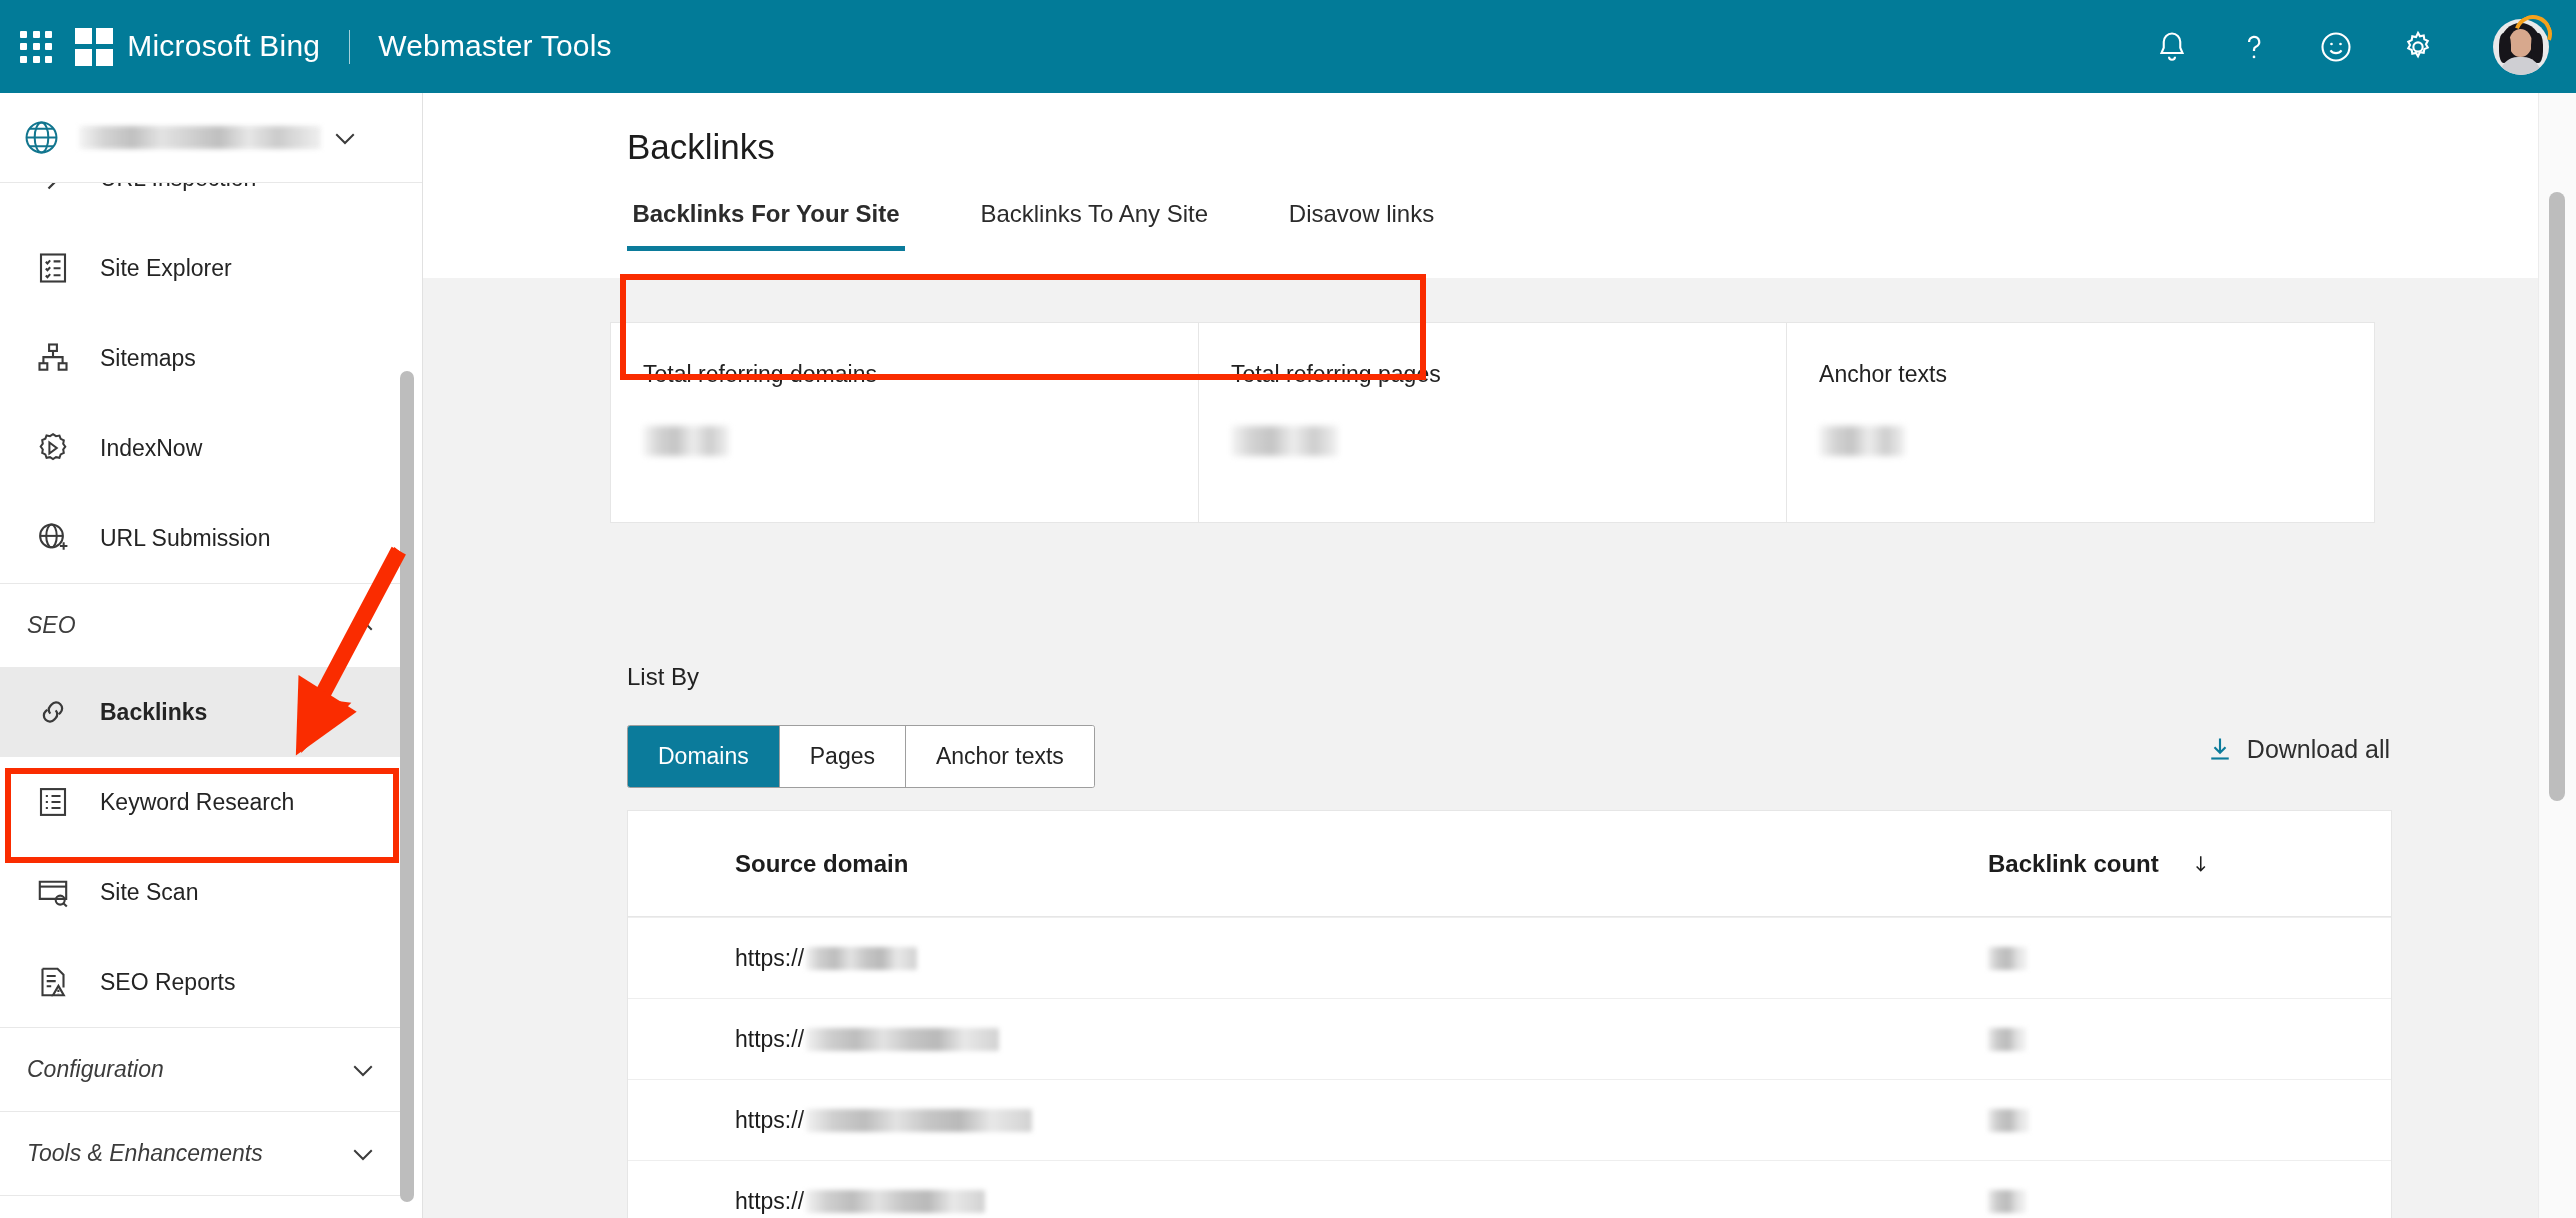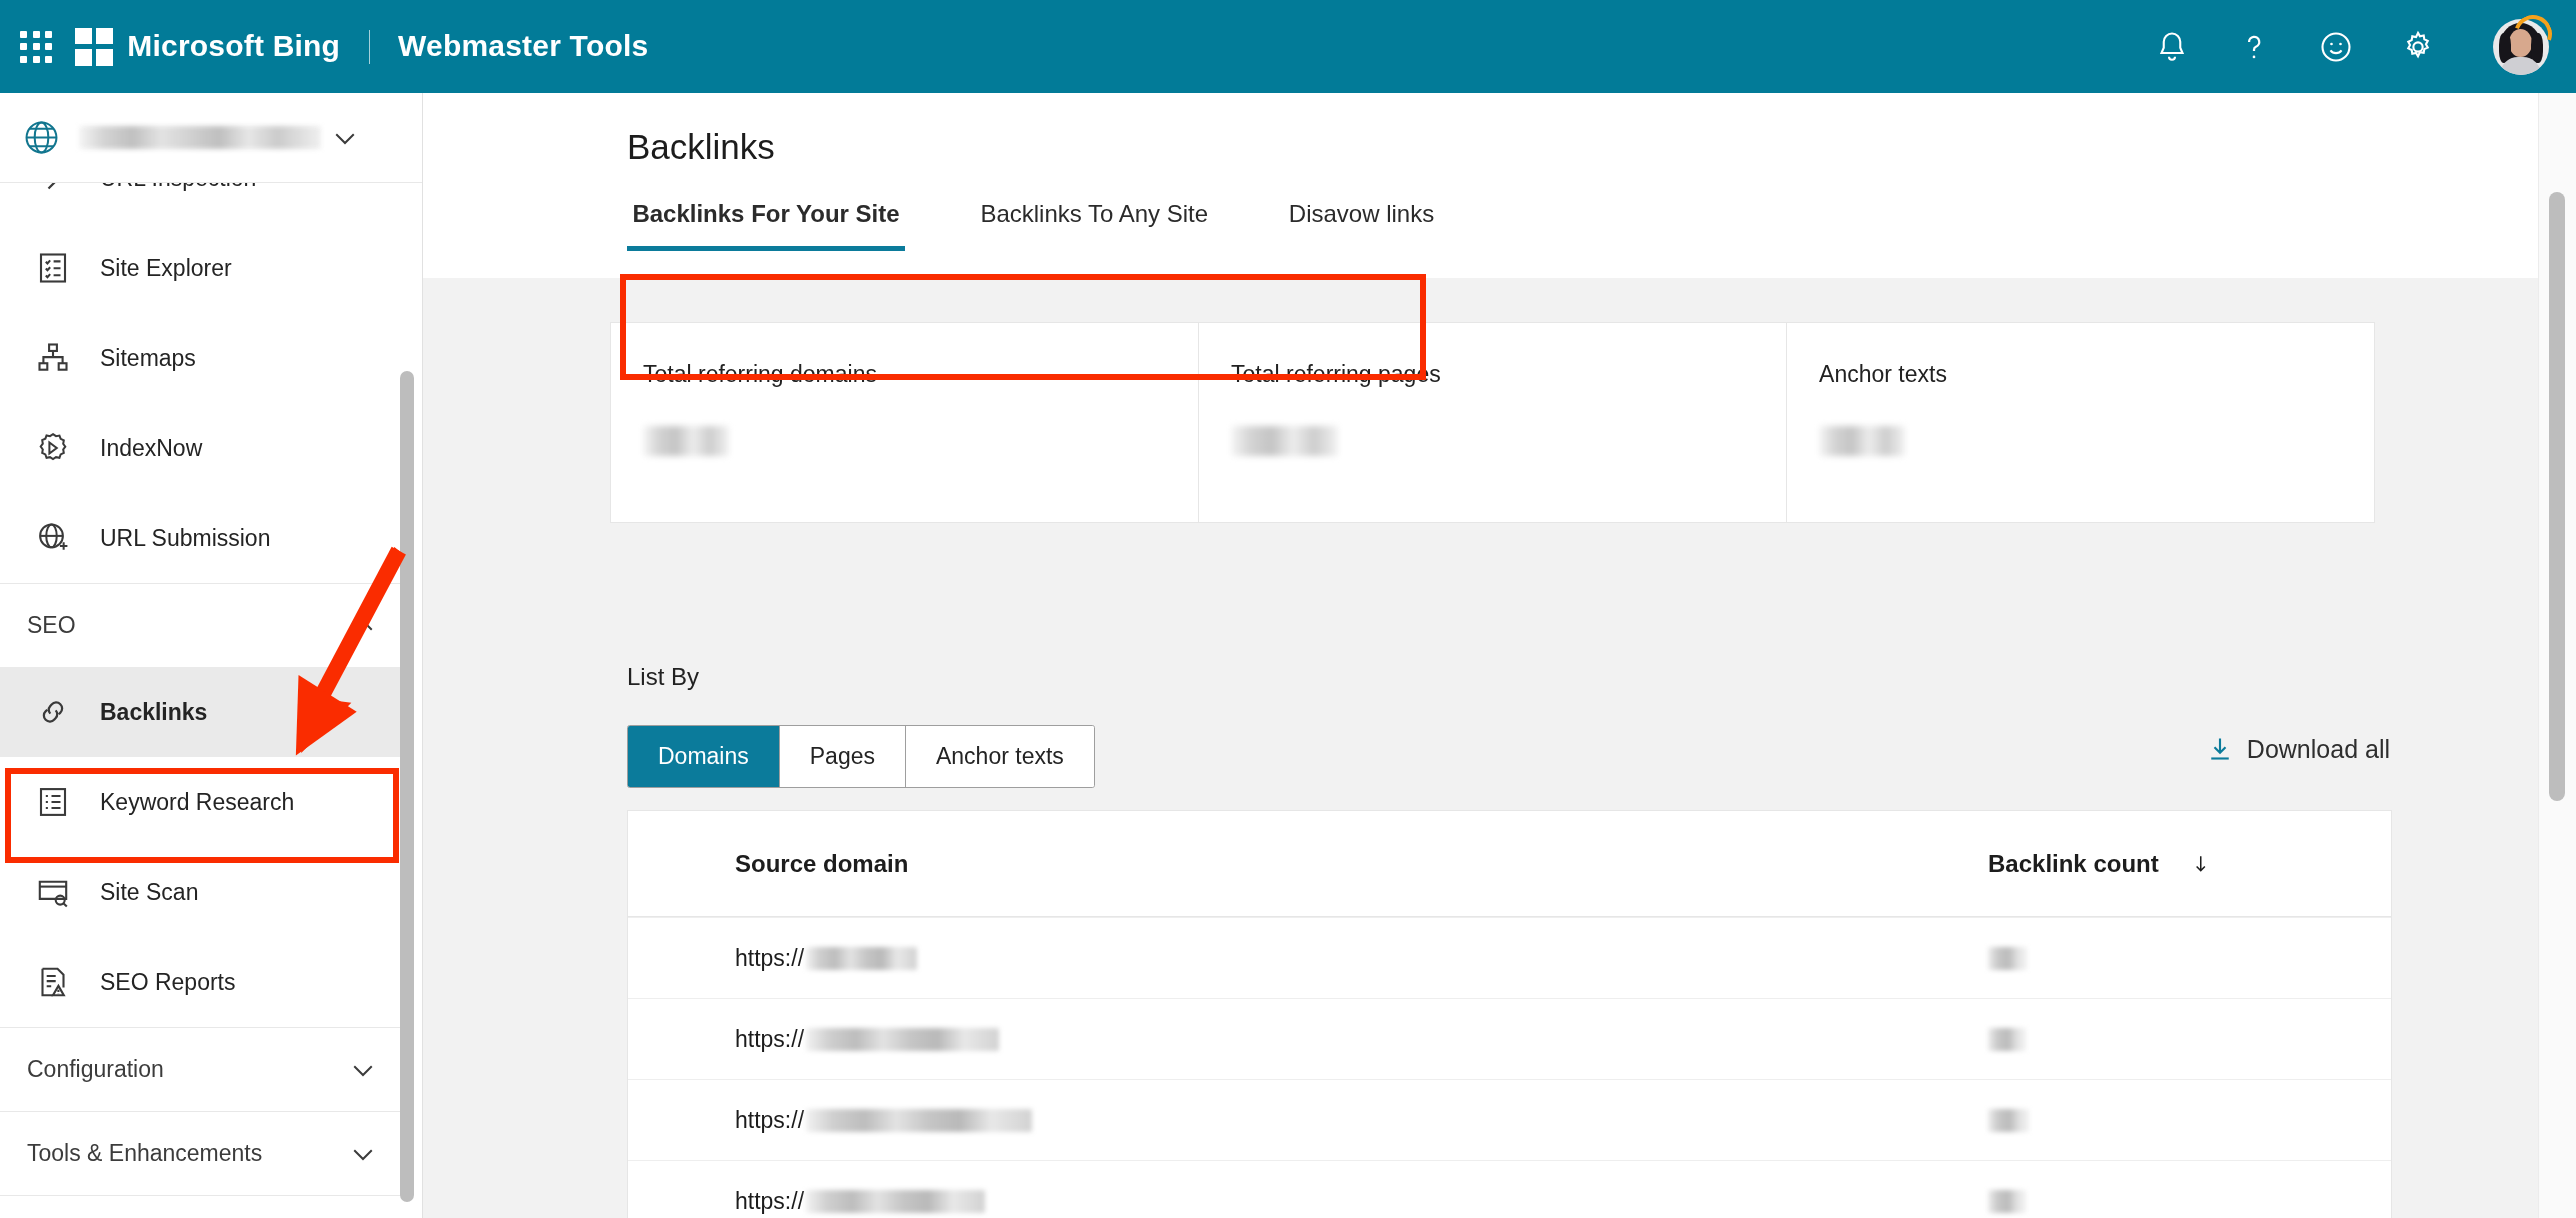--- a/index.html
+++ b/index.html
@@ -21,21 +21,21 @@
     width: 32px; height: 32px;
     margin-left: 20px; margin-right: 23px;
     display: grid; grid-template-columns: repeat(3, 1fr); grid-template-rows: repeat(3, 1fr);
     gap: 5.4px; cursor: pointer;
   }
   .waffle i { background: #ffffff; border-radius: 0.9px; display: block; width: 7.2px; height: 7.2px; }
   .bing-logo { width: 38px; height: 38px; display: grid;
     grid-template-columns: 1fr 1fr; grid-template-rows: 1fr 1fr; gap: 4.5px; margin-right: 14.3px; }
   .bing-logo span { background: #fff; display: block; }
   .brand {
-    color: #ffffff; font-size: 30px; font-weight: 700; letter-spacing: 0.2px;
+    color: #ffffff; font-size: 30px; font-weight: 400; letter-spacing: 0.2px;
     white-space: nowrap;
   }
   .brand-sep {
     display: inline-block; width: 0.9px; height: 34px; background: rgba(255,255,255,.65);
     margin: 0 20px; vertical-align: -8px;
   }
   .topbar-right {
     margin-left: auto; display: flex; align-items: center; gap: 43px;
     padding-right: 27px;
   }
@@ -86,21 +86,21 @@
   }
   .nav-inner { position: absolute; top: -50px; left: 0; width: 408px; }
   .nav-item {
     height: 90px; display: flex; align-items: center; padding-left: 35px;
     cursor: pointer; color: #242424; font-size: 23px;
   }
   .nav-item .ic { width: 36px; height: 36px; flex: 0 0 36px; margin-right: 29px; color: #3a3a3a; }
   .nav-item.active { background: #eaeaea; font-weight: 700; }
   .nav-group {
     height: 84px; display: flex; align-items: center; padding: 0 30px 0 27px;
-    border-top: 0.9px solid #e8e8e8; cursor: pointer; color: #3c3c3c; font-size: 23px;
+    border-top: 0.9px solid #e8e8e8; cursor: pointer; color: #3c3c3c; font-size: 23px; font-style: italic;
   }
   .nav-group .gl { flex: 1 1 auto; }
   .nav-group .gc { width: 30px; height: 30px; flex: 0 0 30px; color: #3c3c3c; }
   .sb-scrollbar {
     position: absolute; right: 8px; top: 278px; width: 14.3px; height: 831px;
     background: #bdbdbd; border-radius: 7.2px; cursor: pointer;
   }
 
   
   .main { position: absolute; left: 423px; top: 0; width: 2153px; height: 1125px; background: #f2f2f2; }

